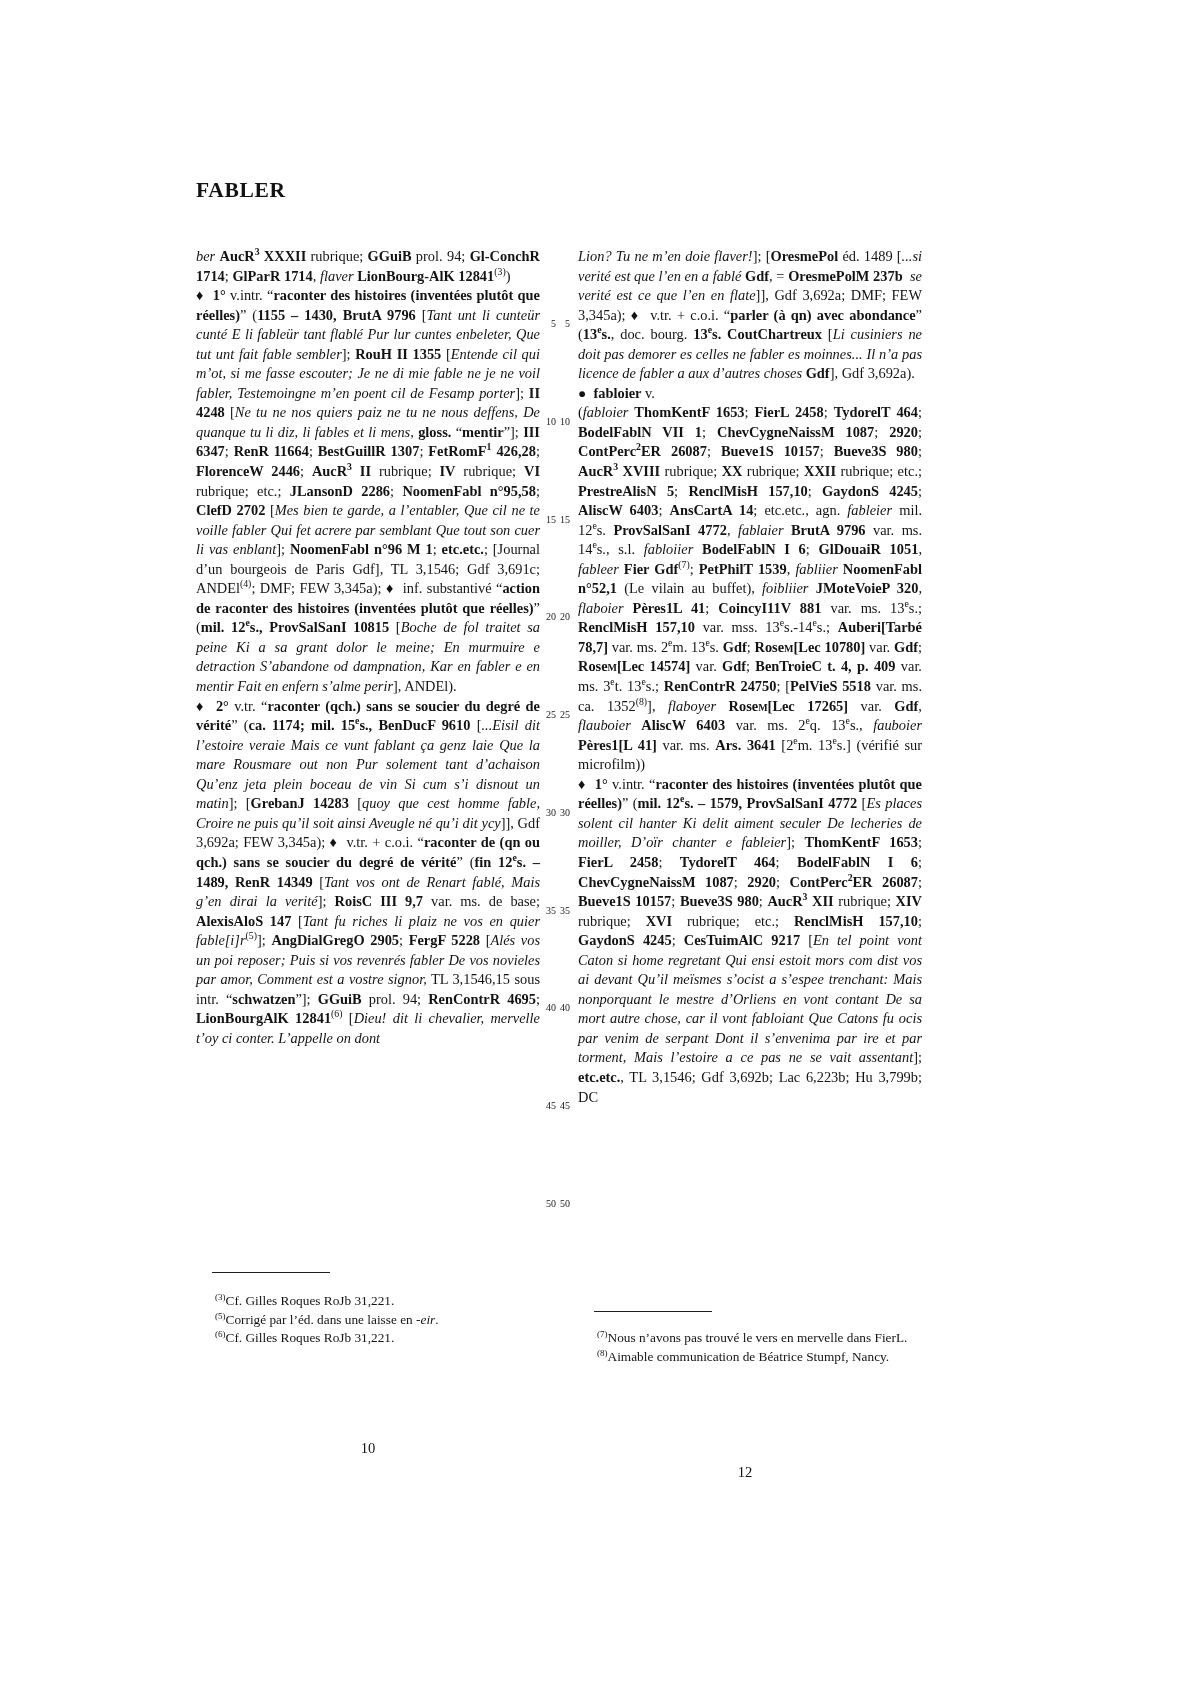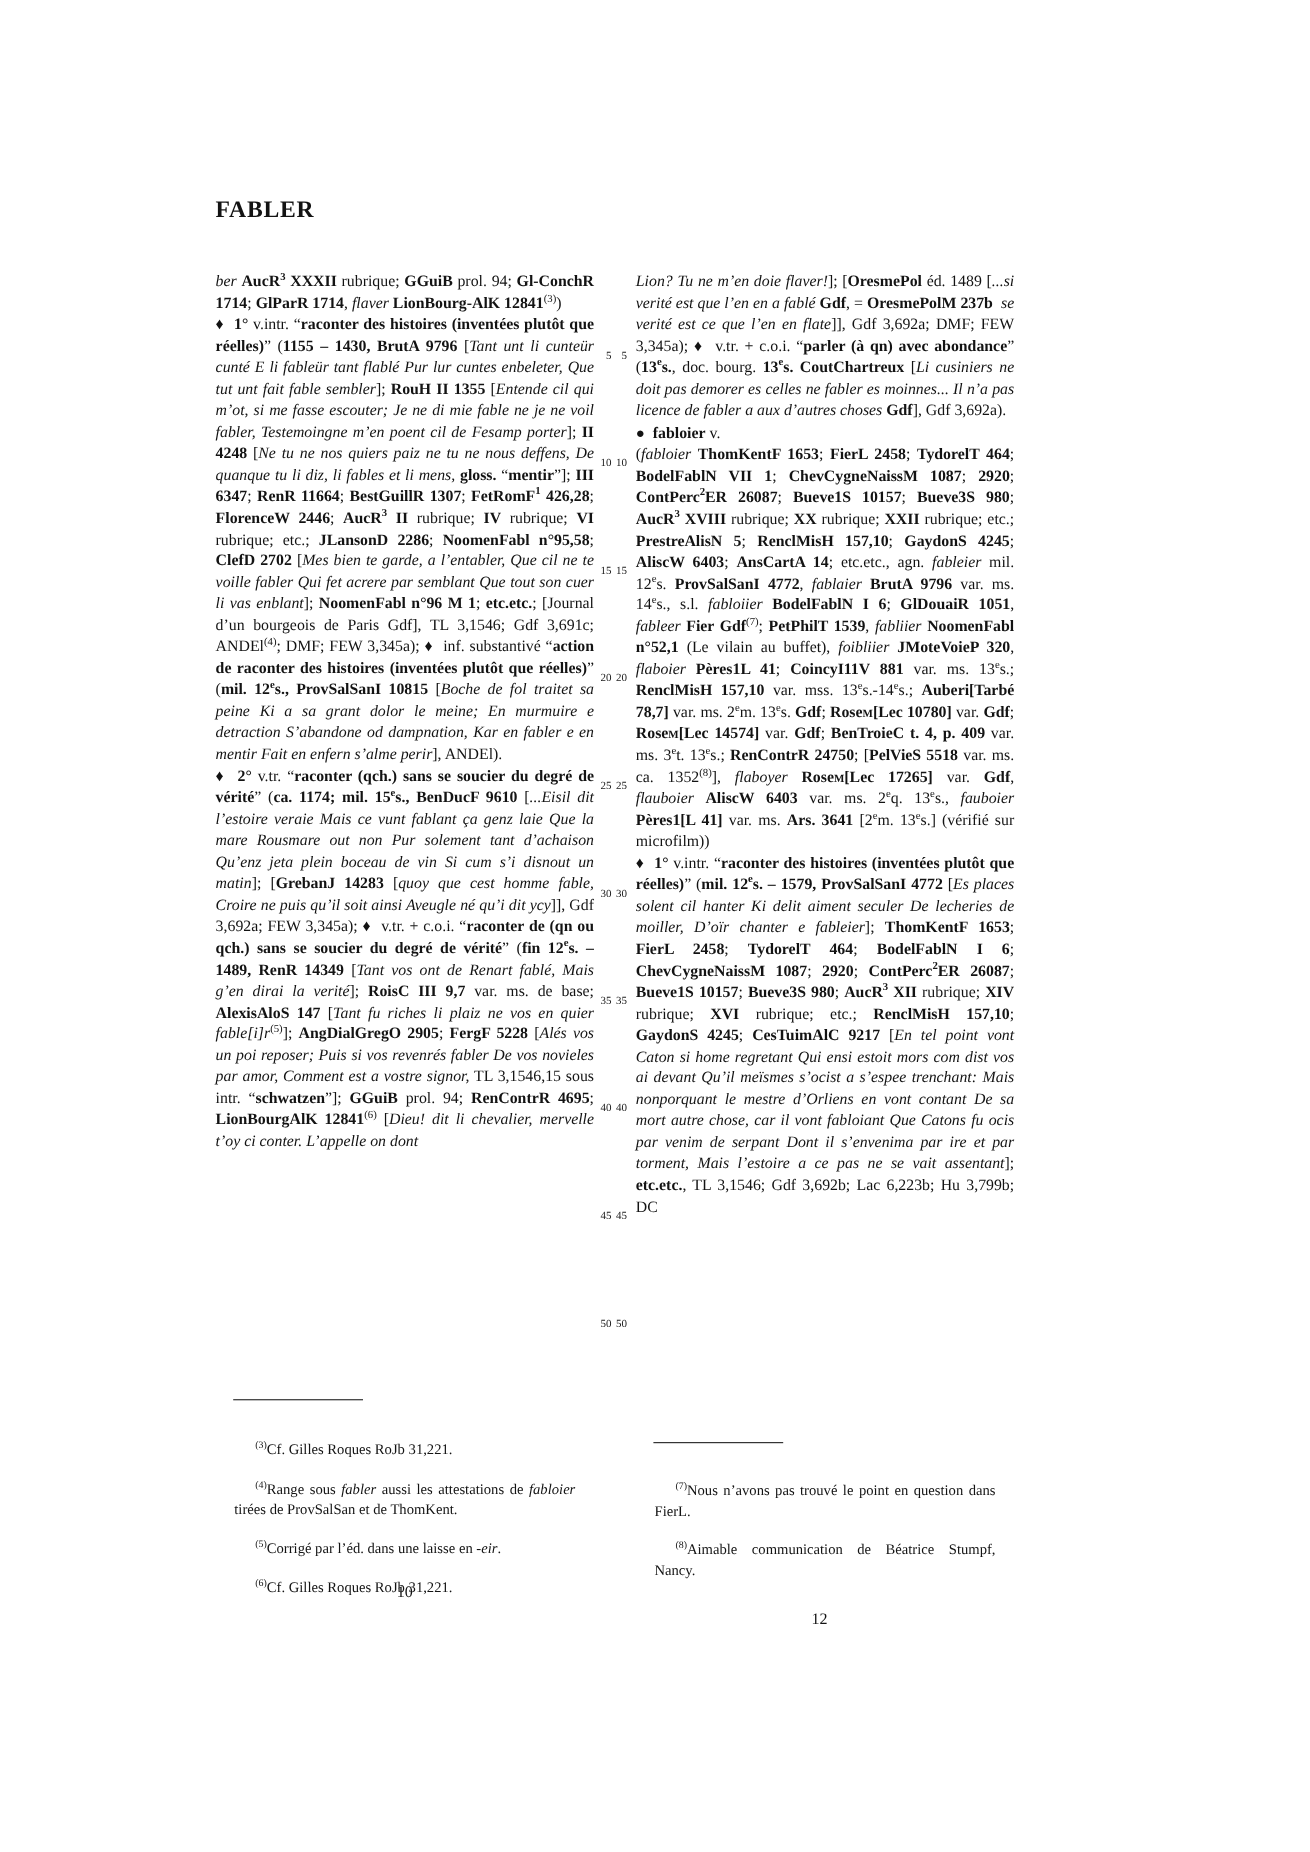--- a/index.html
+++ b/index.html
@@ -78,21 +78,21 @@
   .fn-right { left: 578px; top: 1329px; }
   .fn-rule {
     position: absolute;
     width: 118px;
     height: 1.1px;
     background: #202020;
   }
   .fn-rule-left  { left: 212px; top: 1272px; }
   .fn-rule-right { left: 594px; top: 1311px; }
   .footnotes p {
-    margin: 17px;
+    margin: 0;
     text-indent: 19px;
   }
 
   
   .pagenum {
     position: absolute;
     top: 1440px;
     font-size: 14.6px;
     text-align: center;
     width: 60px;
@@ -168,21 +168,20 @@
     <span class="blank">·</span>
     <span class="blank">·</span>
     <span class="blank">·</span>
     <span class="blank">·</span>
     <span>50</span>
   </div>
 
   <div class="fn-rule fn-rule-left"></div>
   <div class="footnotes fn-left">
     <p><sup>(3)</sup><span>Cf. Gilles Roques RoJb 31,221.</span></p>
-    <p><sup>(4)</sup><span>Range sous <i>fabler</i> aussi les attestations de <i>fabloier</i> tirées de ProvSalSan et de ThomKent.</span></p>
     <p><sup>(5)</sup><span>Corrigé par l’éd. dans une laisse en <i>-eir</i>.</span></p>
     <p><sup>(6)</sup><span>Cf. Gilles Roques RoJb 31,221.</span></p>
   </div>
 
   <div class="col col-right">
     <div class="colbody"><i>Lion? Tu ne m’en doie flaver!</i>]; [<b>OresmePol</b> éd. 1489 [<i>...si verité est que l’en en a fablé</i> <b>Gdf</b>, = <b>OresmePolM 237b</b>&nbsp; <i>se verité est ce que l’en en flate</i>]], Gdf 3,692a; DMF; FEW 3,345a); <span class="para-diamond">♦</span>&nbsp; v.tr. + c.o.i. “<b>parler (à qn) avec abondance</b>” (<b>13<sup>e</sup>s.</b>, doc. bourg. <b>13<sup>e</sup>s. CoutChartreux</b> [<i>Li cusiniers ne doit pas demorer es celles ne fabler es moinnes... Il n’a pas licence de fabler a aux d’autres choses</i> <b>Gdf</b>], Gdf 3,692a).<br><span class="bigdot">●</span>&nbsp; <b>fabloier</b> v.<br>(<i>fabloier</i> <b>ThomKentF 1653</b>; <b>FierL 2458</b>; <b>TydorelT 464</b>; <b>BodelFablN VII 1</b>; <b>ChevCygneNaissM 1087</b>; <b>2920</b>; <b>ContPerc<sup>2</sup>ER 26087</b>; <b>Bueve1S 10157</b>; <b>Bueve3S 980</b>; <b>AucR<sup>3</sup> XVIII</b> rubrique; <b>XX</b> rubrique; <b>XXII</b> rubrique; etc.; <b>PrestreAlisN 5</b>; <b>RenclMisH 157,10</b>; <b>GaydonS 4245</b>; <b>AliscW 6403</b>; <b>AnsCartA 14</b>; etc.etc., agn. <i>fableier</i> mil. 12<sup>e</sup>s. <b>ProvSalSanI 4772</b>, <i>fablaier</i> <b>BrutA 9796</b> var. ms. 14<sup>e</sup>s., s.l. <i>fabloiier</i> <b>BodelFablN I 6</b>; <b>GlDouaiR 1051</b>, <i>fableer</i> <b>Fier Gdf</b><sup>(7)</sup>; <b>PetPhilT 1539</b>, <i>fabliier</i> <b>NoomenFabl n°52,1</b> (Le vilain au buffet), <i>foibliier</i> <b>JMoteVoieP 320</b>, <i>flaboier</i> <b>Pères1L 41</b>; <b>CoincyI11V 881</b> var. ms. 13<sup>e</sup>s.; <b>RenclMisH 157,10</b> var. mss. 13<sup>e</sup>s.-14<sup>e</sup>s.; <b>Auberi[Tarbé 78,7]</b> var. ms. 2<sup>e</sup>m. 13<sup>e</sup>s. <b>Gdf</b>; <b>Rose<span class="sc">m</span>[Lec 10780]</b> var. <b>Gdf</b>; <b>Rose<span class="sc">m</span>[Lec 14574]</b> var. <b>Gdf</b>; <b>BenTroieC t. 4, p. 409</b> var. ms. 3<sup>e</sup>t. 13<sup>e</sup>s.; <b>RenContrR 24750</b>; [<b>PelVieS 5518</b> var. ms. ca. 1352<sup>(8)</sup>], <i>flaboyer</i> <b>Rose<span class="sc">m</span>[Lec 17265]</b> var. <b>Gdf</b>, <i>flauboier</i> <b>AliscW 6403</b> var. ms. 2<sup>e</sup>q. 13<sup>e</sup>s., <i>fauboier</i> <b>Pères1[L 41]</b> var. ms. <b>Ars. 3641</b> [2<sup>e</sup>m. 13<sup>e</sup>s.] (vérifié sur microfilm))<br><span class="para-diamond">♦</span>&nbsp; <b>1°</b> v.intr. “<b>raconter des histoires (inventées plutôt que réelles)</b>” (<b>mil. 12<sup>e</sup>s. – 1579, ProvSalSanI 4772</b> [<i>Es places solent cil hanter Ki delit aiment seculer De lecheries de moiller, D’oïr chanter e fableier</i>]; <b>ThomKentF 1653</b>; <b>FierL 2458</b>; <b>TydorelT 464</b>; <b>BodelFablN I 6</b>; <b>ChevCygneNaissM 1087</b>; <b>2920</b>; <b>ContPerc<sup>2</sup>ER 26087</b>; <b>Bueve1S 10157</b>; <b>Bueve3S 980</b>; <b>AucR<sup>3</sup> XII</b> rubrique; <b>XIV</b> rubrique; <b>XVI</b> rubrique; etc.; <b>RenclMisH 157,10</b>; <b>GaydonS 4245</b>; <b>CesTuimAlC 9217</b> [<i>En tel point vont Caton si home regretant Qui ensi estoit mors com dist vos ai devant Qu’il meïsmes s’ocist a s’espee trenchant: Mais nonporquant le mestre d’Orliens en vont contant De sa mort autre chose, car il vont fabloiant Que Catons fu ocis par venim de serpant Dont il s’envenima par ire et par torment, Mais l’estoire a ce pas ne se vait assentant</i>]; <b>etc.etc.</b>, TL 3,1546; Gdf 3,692b; Lac 6,223b; Hu 3,799b; DC</div>
   </div>
 
   <div class="linenums linenums-right">
     <span class="blank">·</span>
@@ -232,20 +231,20 @@
     <span>45</span>
     <span class="blank">·</span>
     <span class="blank">·</span>
     <span class="blank">·</span>
     <span class="blank">·</span>
     <span>50</span>
   </div>
 
   <div class="fn-rule fn-rule-right"></div>
   <div class="footnotes fn-right">
-    <p><sup>(7)</sup><span>Nous n’avons pas trouvé le point en question dans FierL.</span></p>
+    <p><sup>(7)</sup><span>Nous n’avons pas trouvé le vers en mervelle dans FierL.</span></p>
     <p><sup>(8)</sup><span>Aimable communication de Béatrice Stumpf, Nancy.</span></p>
   </div>
 
   <div class="pagenum pn-left">10</div>
   <div class="pagenum pn-right">12</div>
 
 </div>
 
 </body></html>

